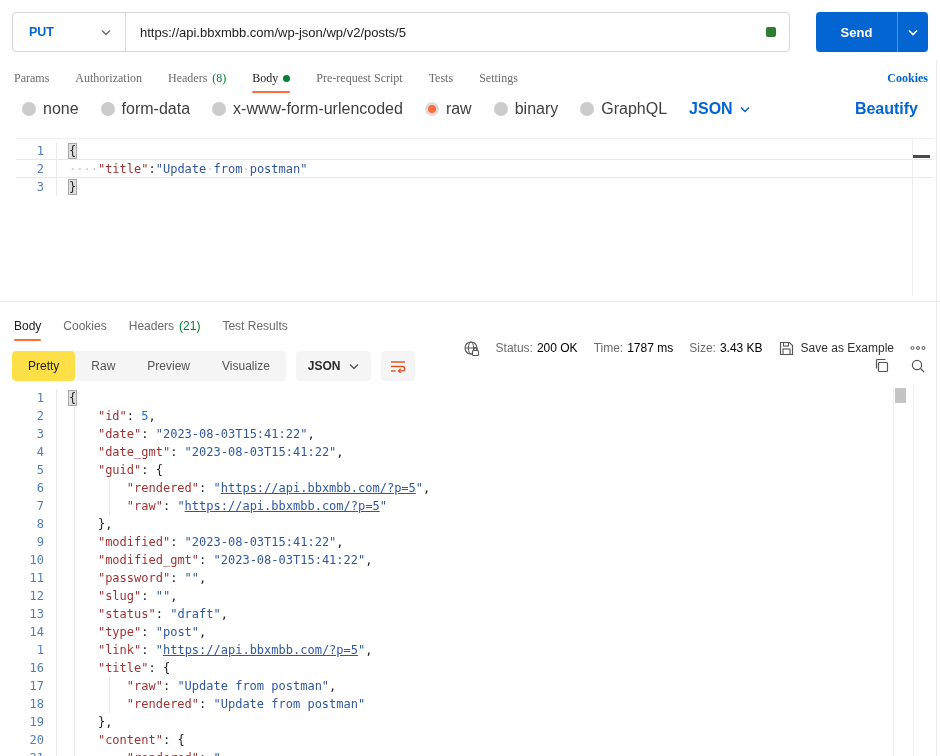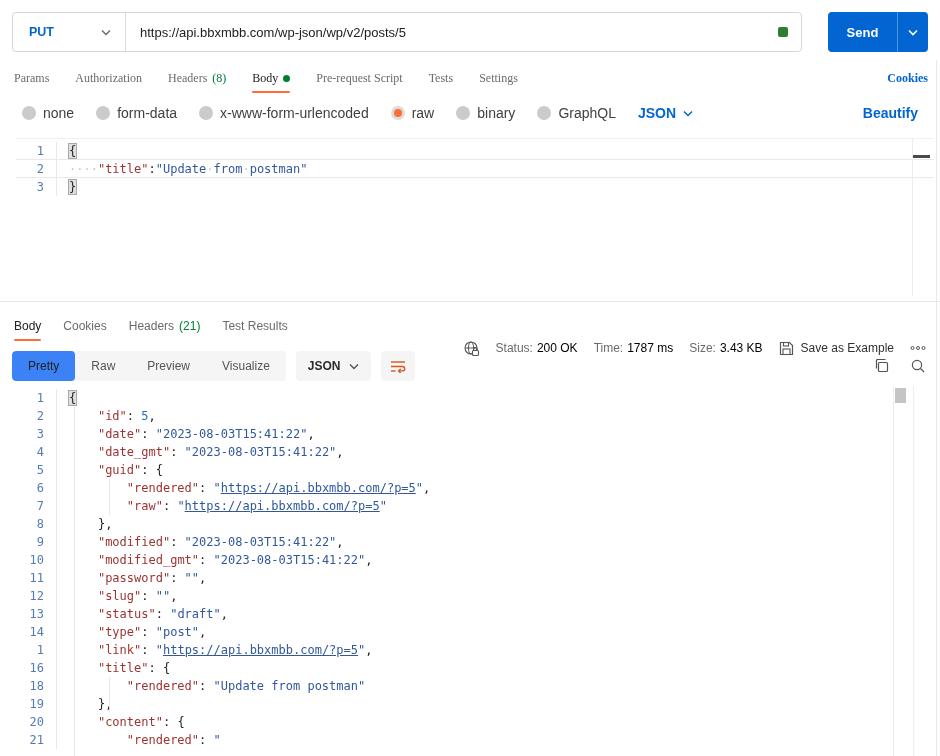--- a/index.html
+++ b/index.html
@@ -12,39 +12,39 @@
 
   
   .topbar { position:absolute; left:12px; top:12px; right:12px; height:40px; display:flex; gap:26px; }
   .urlbar { flex:1; border:1px solid #d6d6d6; border-radius:4px; display:flex; align-items:center; background:#fff; }
   .method { width:112px; height:100%; display:flex; align-items:center; justify-content:space-between;
             padding:0 14px 0 16px; color:#0265d2; font-weight:700; font-size:12.5px; cursor:pointer; }
   .url-divider { width:1px; height:100%; background:#dcdcdc; }
   .url-input { flex:1; border:none; outline:none; font-size:13px; color:#212121; padding:0 12px 0 14px;
                font-family:"Liberation Sans", sans-serif; background:transparent; }
   .ssl-dot { width:10px; height:10px; background:#2e7d32; border-radius:2px; margin-right:13px; flex:none; }
-  .send { width:100px; display:flex; flex:none; }
+  .send { width:112px; display:flex; flex:none; }
   .send-main { flex:1; background:#0265d2; color:#fff; font-weight:700; font-size:13px;
                display:flex; align-items:center; justify-content:center; border-radius:4px 0 0 4px; cursor:pointer; }
   .send-caret { width:31px; background:#0265d2; border-left:1px solid rgba(255,255,255,.3);
                 border-radius:0 4px 4px 0; display:flex; align-items:center; justify-content:center; cursor:pointer; }
 
   
   .req-tabs { position:absolute; left:14px; top:62px; right:12px; height:32px;
               display:flex; align-items:center; gap:26px; font-size:12px; color:#6b6b6b;font-family:Liberation Serif, serif; }
   .tab { position:relative; display:flex; align-items:center; gap:5px; height:100%; cursor:pointer; }
   .tab.active { color:#212121; }
   .tab.active::after { content:""; position:absolute; left:0; right:0; bottom:1px; height:2px; background:#ff6c37; border-radius:1px; }
   .tab-count { color:#007f31; }
   .tab-dot { width:7px; height:7px; border-radius:50%; background:#007f31; }
   .cookies-link { margin-left:auto; color:#0265d2; font-weight:700; font-size:12px; cursor:pointer; }
 
   
   .body-type-row { position:absolute; left:22px; top:100px; right:22px; height:26px;
-                   display:flex; align-items:center; gap:22px; font-size:14px; color:#3f3f3f; }
+                   display:flex; align-items:flex-start; gap:22px; font-size:16px; color:#3f3f3f; }
   .radio { display:flex; align-items:center; gap:7px; cursor:pointer; }
   .radio-circle { width:14px; height:14px; border-radius:50%; background:#cbcbcb; position:relative; flex:none; }
   .radio.selected .radio-circle { background:#dcdcdc; }
   .radio.selected .radio-circle::after { content:""; position:absolute; left:3px; top:3px; width:8px; height:8px;
                                          border-radius:50%; background:#ff6c37; }
   .lang-select { display:flex; align-items:center; gap:7px; color:#0265d2; font-weight:700; cursor:pointer; }
   .beautify-link { margin-left:auto; color:#0265d2; font-weight:700; cursor:pointer; }
 
   
   .editor { position:absolute; font-family:"DejaVu Sans Mono", monospace; font-size:12px; line-height:18px; }
@@ -79,21 +79,21 @@
   .resp-meta { margin-left:auto; display:flex; align-items:center; gap:16px; color:#6b6b6b;margin-top:44px; }
   .meta-item { display:flex; align-items:center; gap:4px; }
   .meta-val { color:#000000; }
   .save-example { display:flex; align-items:center; gap:7px; color:#303030; cursor:pointer; }
   .icon-gray { color:#555; }
 
   
   .view-row { position:absolute; left:12px; top:350px; right:14px; height:32px; display:flex; align-items:center; gap:10px; }
   .segmented { display:flex; background:#f5f5f5; border-radius:4px; overflow:hidden; }
   .seg { padding:8px 16px; font-size:12px; color:#555; cursor:pointer; border-radius:4px; }
-  .seg.sel { background:#3b82f6; color:#212121; }
+  .seg.sel { background:#fde047; color:#212121; }
   .pill { background:#f5f5f5; border-radius:4px; padding:8px 12px; display:flex; align-items:center; gap:8px;
           font-size:12px; color:#2b2b2b; font-weight:700; cursor:pointer; }
   .wrap-pill { background:#f5f5f5; border-radius:4px; width:34px; height:30px; display:flex; align-items:center; justify-content:center; cursor:pointer; }
   .view-actions { margin-left:auto; display:flex; align-items:center; gap:20px; }
 </style>
 </head>
 <body>
 
 <div class="app">
 
@@ -293,20 +293,21 @@
         <div class="code-row"><span class="ln">7</span><span class="code"><span class="tok-ws">        </span><span class="tok-key">"raw"</span><span class="tok-punc">: </span><span class="tok-str">"</span><span class="tok-link">https://api.bbxmbb.com/?p=5</span><span class="tok-str">"</span></span></div>
         <div class="code-row"><span class="ln">8</span><span class="code"><span class="tok-ws">    </span><span class="tok-punc">},</span></span></div>
         <div class="code-row"><span class="ln">9</span><span class="code"><span class="tok-ws">    </span><span class="tok-key">"modified"</span><span class="tok-punc">: </span><span class="tok-str">"2023-08-03T15:41:22"</span><span class="tok-punc">,</span></span></div>
         <div class="code-row"><span class="ln">10</span><span class="code"><span class="tok-ws">    </span><span class="tok-key">"modified_gmt"</span><span class="tok-punc">: </span><span class="tok-str">"2023-08-03T15:41:22"</span><span class="tok-punc">,</span></span></div>
         <div class="code-row"><span class="ln">11</span><span class="code"><span class="tok-ws">    </span><span class="tok-key">"password"</span><span class="tok-punc">: </span><span class="tok-str">""</span><span class="tok-punc">,</span></span></div>
         <div class="code-row"><span class="ln">12</span><span class="code"><span class="tok-ws">    </span><span class="tok-key">"slug"</span><span class="tok-punc">: </span><span class="tok-str">""</span><span class="tok-punc">,</span></span></div>
         <div class="code-row"><span class="ln">13</span><span class="code"><span class="tok-ws">    </span><span class="tok-key">"status"</span><span class="tok-punc">: </span><span class="tok-str">"draft"</span><span class="tok-punc">,</span></span></div>
         <div class="code-row"><span class="ln">14</span><span class="code"><span class="tok-ws">    </span><span class="tok-key">"type"</span><span class="tok-punc">: </span><span class="tok-str">"post"</span><span class="tok-punc">,</span></span></div>
         <div class="code-row"><span class="ln">1</span><span class="code"><span class="tok-ws">    </span><span class="tok-key">"link"</span><span class="tok-punc">: </span><span class="tok-str">"</span><span class="tok-link">https://api.bbxmbb.com/?p=5</span><span class="tok-str">"</span><span class="tok-punc">,</span></span></div>
         <div class="code-row"><span class="ln">16</span><span class="code"><span class="tok-ws">    </span><span class="tok-key">"title"</span><span class="tok-punc">: {</span></span></div>
+        <div class="code-row"><span class="ln">17</span><span class="code"><span class="tok-ws">        </span><span class="tok-key">"raw"</span><span class="tok-punc">: </span><span class="tok-str">"Update from postman"</span><span class="tok-punc">,</span></span></div>
         <div class="code-row"><span class="ln">18</span><span class="code"><span class="tok-ws">        </span><span class="tok-key">"rendered"</span><span class="tok-punc">: </span><span class="tok-str">"Update from postman"</span></span></div>
         <div class="code-row"><span class="ln">19</span><span class="code"><span class="tok-ws">    </span><span class="tok-punc">},</span></span></div>
         <div class="code-row"><span class="ln">20</span><span class="code"><span class="tok-ws">    </span><span class="tok-key">"content"</span><span class="tok-punc">: {</span></span></div>
         <div class="code-row"><span class="ln">21</span><span class="code"><span class="tok-ws">        </span><span class="tok-key">"rendered"</span><span class="tok-punc">: </span><span class="tok-str">"</span></span></div>
       </div>
     <div class="resp-scroll-border-a"></div>
     <div class="resp-scroll-border-b"></div>
     <div class="resp-scroll-thumb"></div>
   </div>
 

